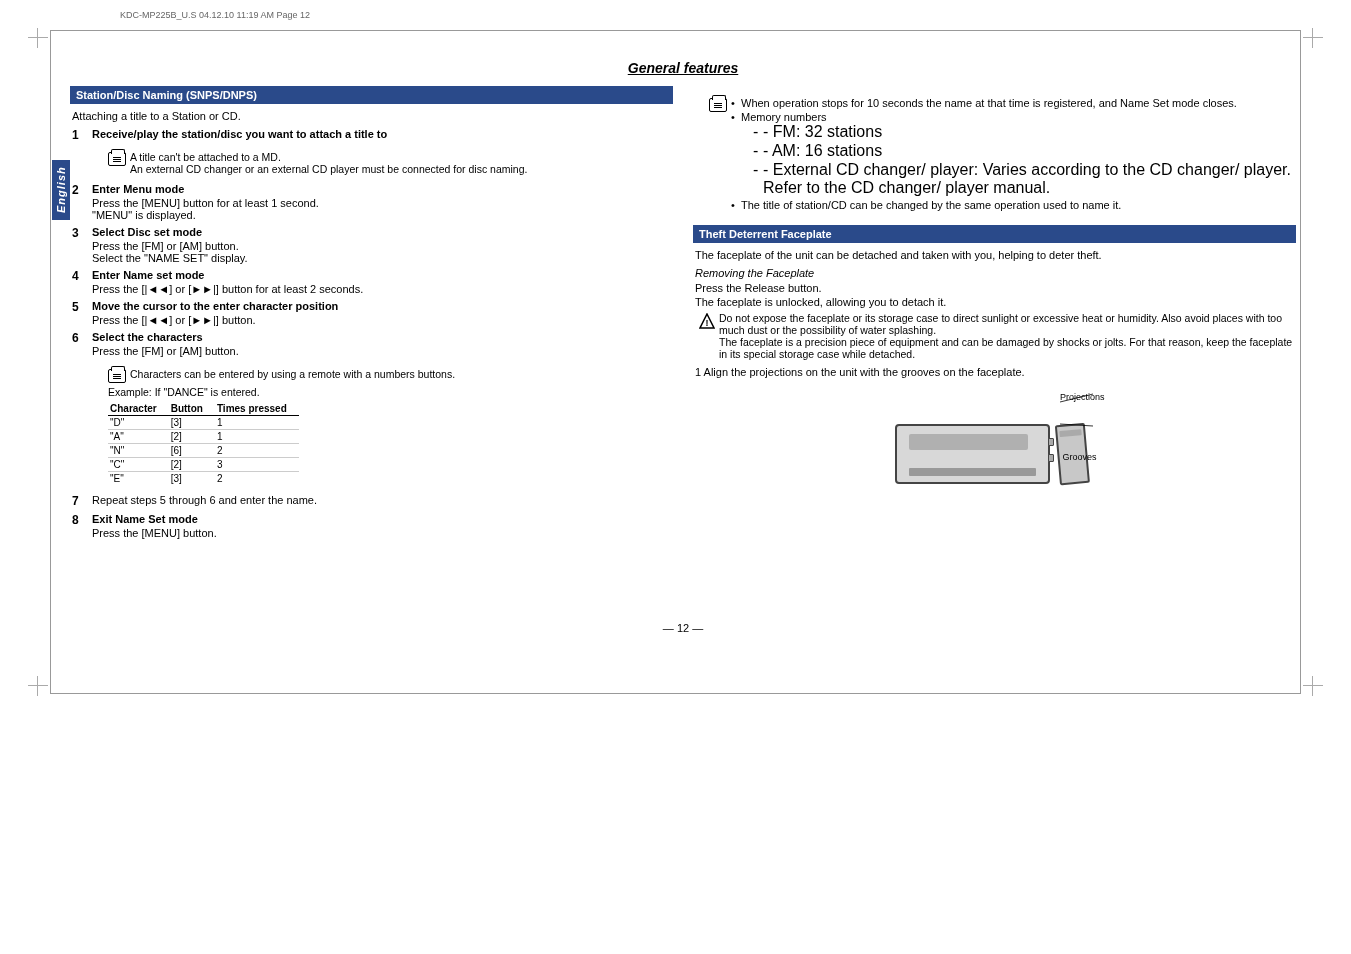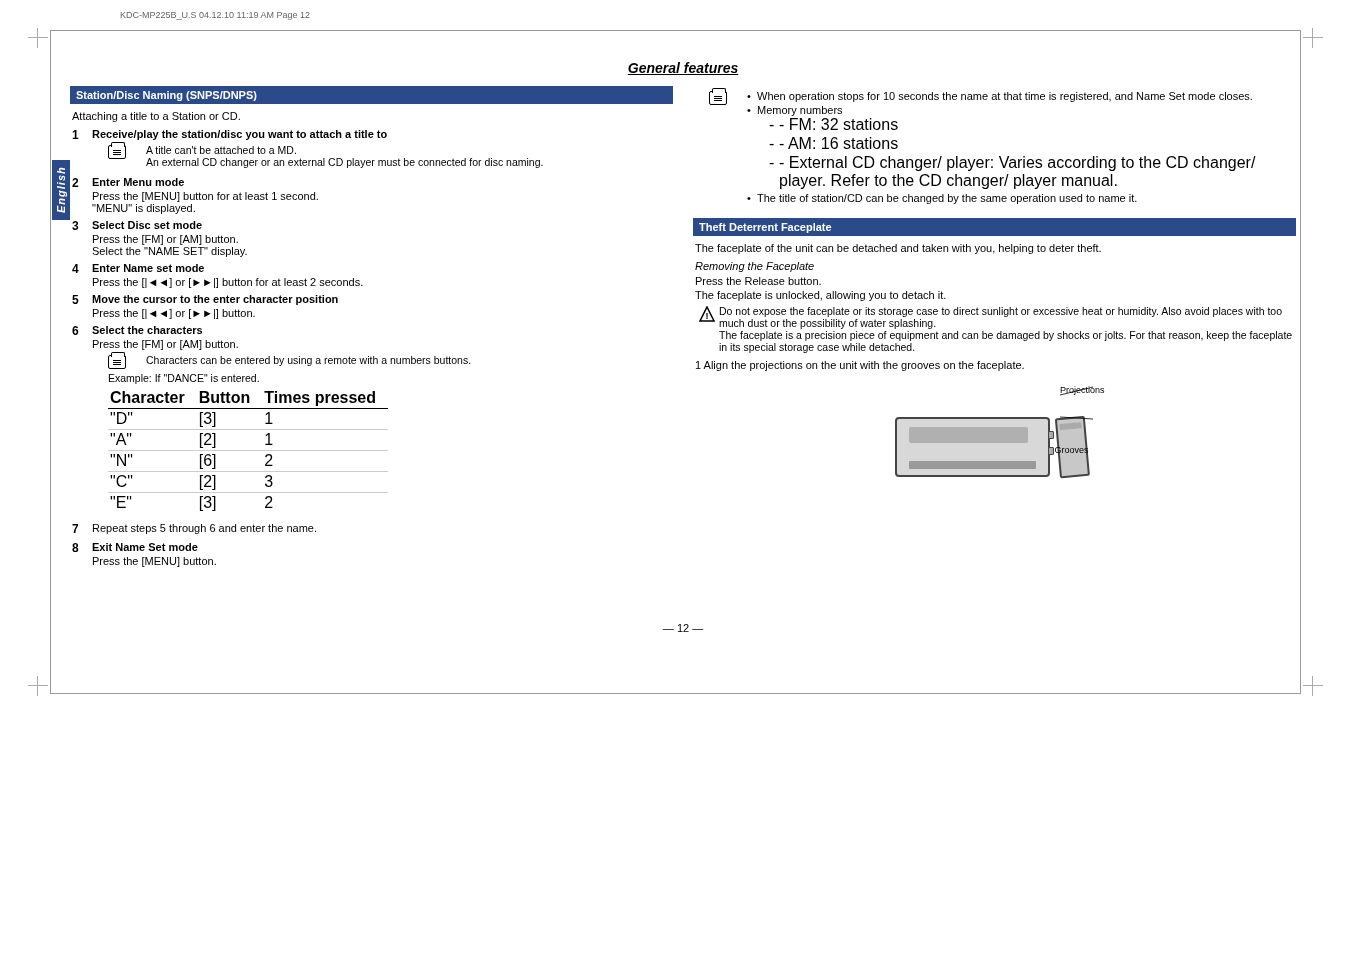--- a/index.html
+++ b/index.html
@@ -127,22 +127,22 @@
       margin-right: 4px;
     }
     .step-content { flex: 1; }
     .step-title { font-weight: bold; font-size: 11px; margin-bottom: 2px; }
     .step-body { font-size: 11px; }
 
     
     .note-block {
       display: flex;
       align-items: flex-start;
-      margin: 4px 0 3px 16px;
-      gap: 20px;
+      margin: 11px 0 3px 16px;
+      gap: 4px;
     }
     .note-icon {
       width: 18px;
       height: 14px;
       border: 1.5px solid #000;
       border-radius: 2px;
       display: flex;
       align-items: center;
       justify-content: center;
       font-size: 7px;
@@ -186,21 +186,21 @@
       height: 16px;
       flex-shrink: 0;
       margin-top: 1px;
     }
     .warn-icon svg { width: 16px; height: 16px; }
 
     
     .char-table {
       border-collapse: collapse;
       margin: 4px 0 4px 16px;
-      font-size: 16px;
+      font-size: 10px;
     }
     .char-table th {
       border-bottom: 1.5px solid #000;
       padding: 1px 12px 1px 2px;
       font-weight: bold;
       text-align: left;
     }
     .char-table td {
       padding: 1px 12px 1px 2px;
       border-bottom: 1px solid #ccc;
@@ -490,21 +490,21 @@
 
                 <div style="position:absolute;top:8px;left:12px;right:20px;height:16px;background:#b0b0b0;border-radius:2px;"></div>
                 <div style="position:absolute;bottom:6px;left:12px;right:12px;height:8px;background:#999;border-radius:1px;"></div>
               </div>
 
               <div style="position:absolute;bottom:0;left:175px;width:30px;height:60px;border:2px solid #444;border-radius:2px;background:#c8c8c8;transform:rotate(-5deg);transform-origin:bottom center;">
                 <div style="position:absolute;top:4px;left:2px;right:2px;height:6px;background:#aaa;border-radius:1px;"></div>
               </div>
 
               <div style="position:absolute;top:8px;right:0px;font-size:9px;white-space:nowrap;">Projections</div>
-              <div style="position:absolute;bottom:22px;right:16px;font-size:9px;white-space:nowrap;margin-top:36px;">Grooves</div>
+              <div style="position:absolute;bottom:22px;right:8px;font-size:9px;white-space:nowrap;margin-top:36px;">Grooves</div>
 
               <svg style="position:absolute;top:0;left:0;width:100%;height:100%;">
                 <line x1="175" y1="18" x2="208" y2="10" stroke="#000" stroke-width="0.8"></line>
                 <line x1="175" y1="40" x2="208" y2="42" stroke="#000" stroke-width="0.8"></line>
               </svg>
             </div>
 
           </div>
         </div>
       </div>

